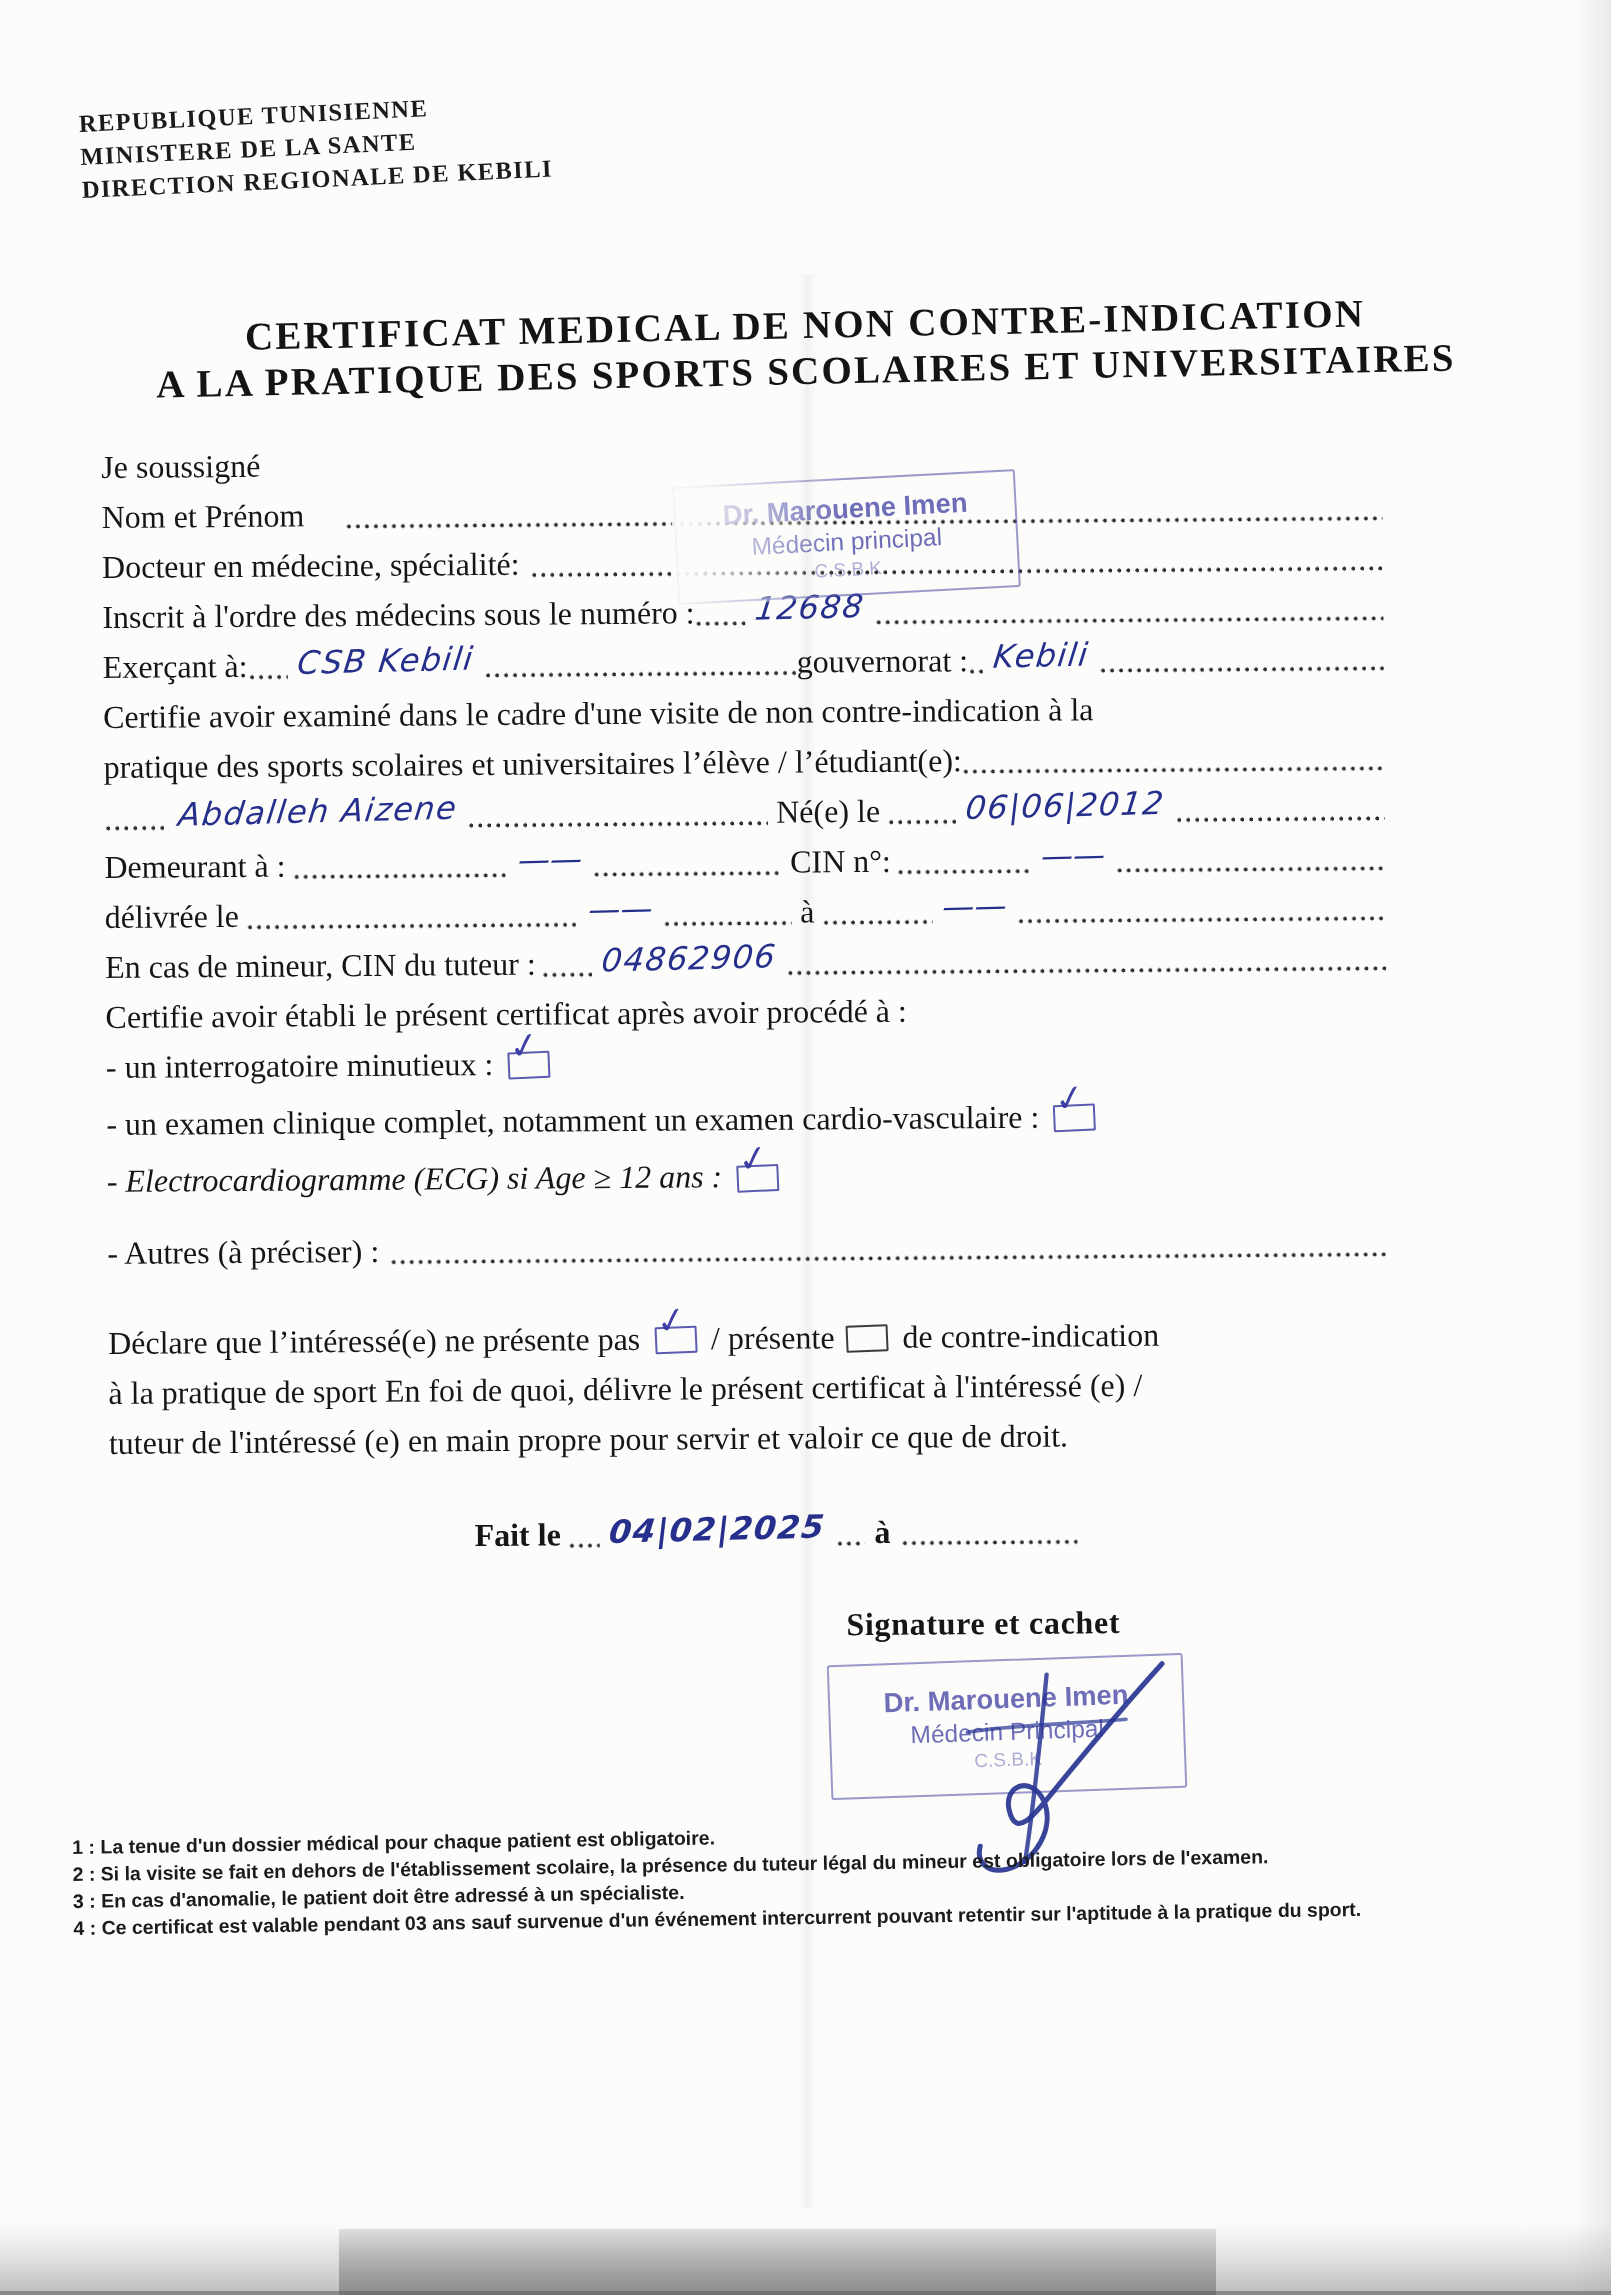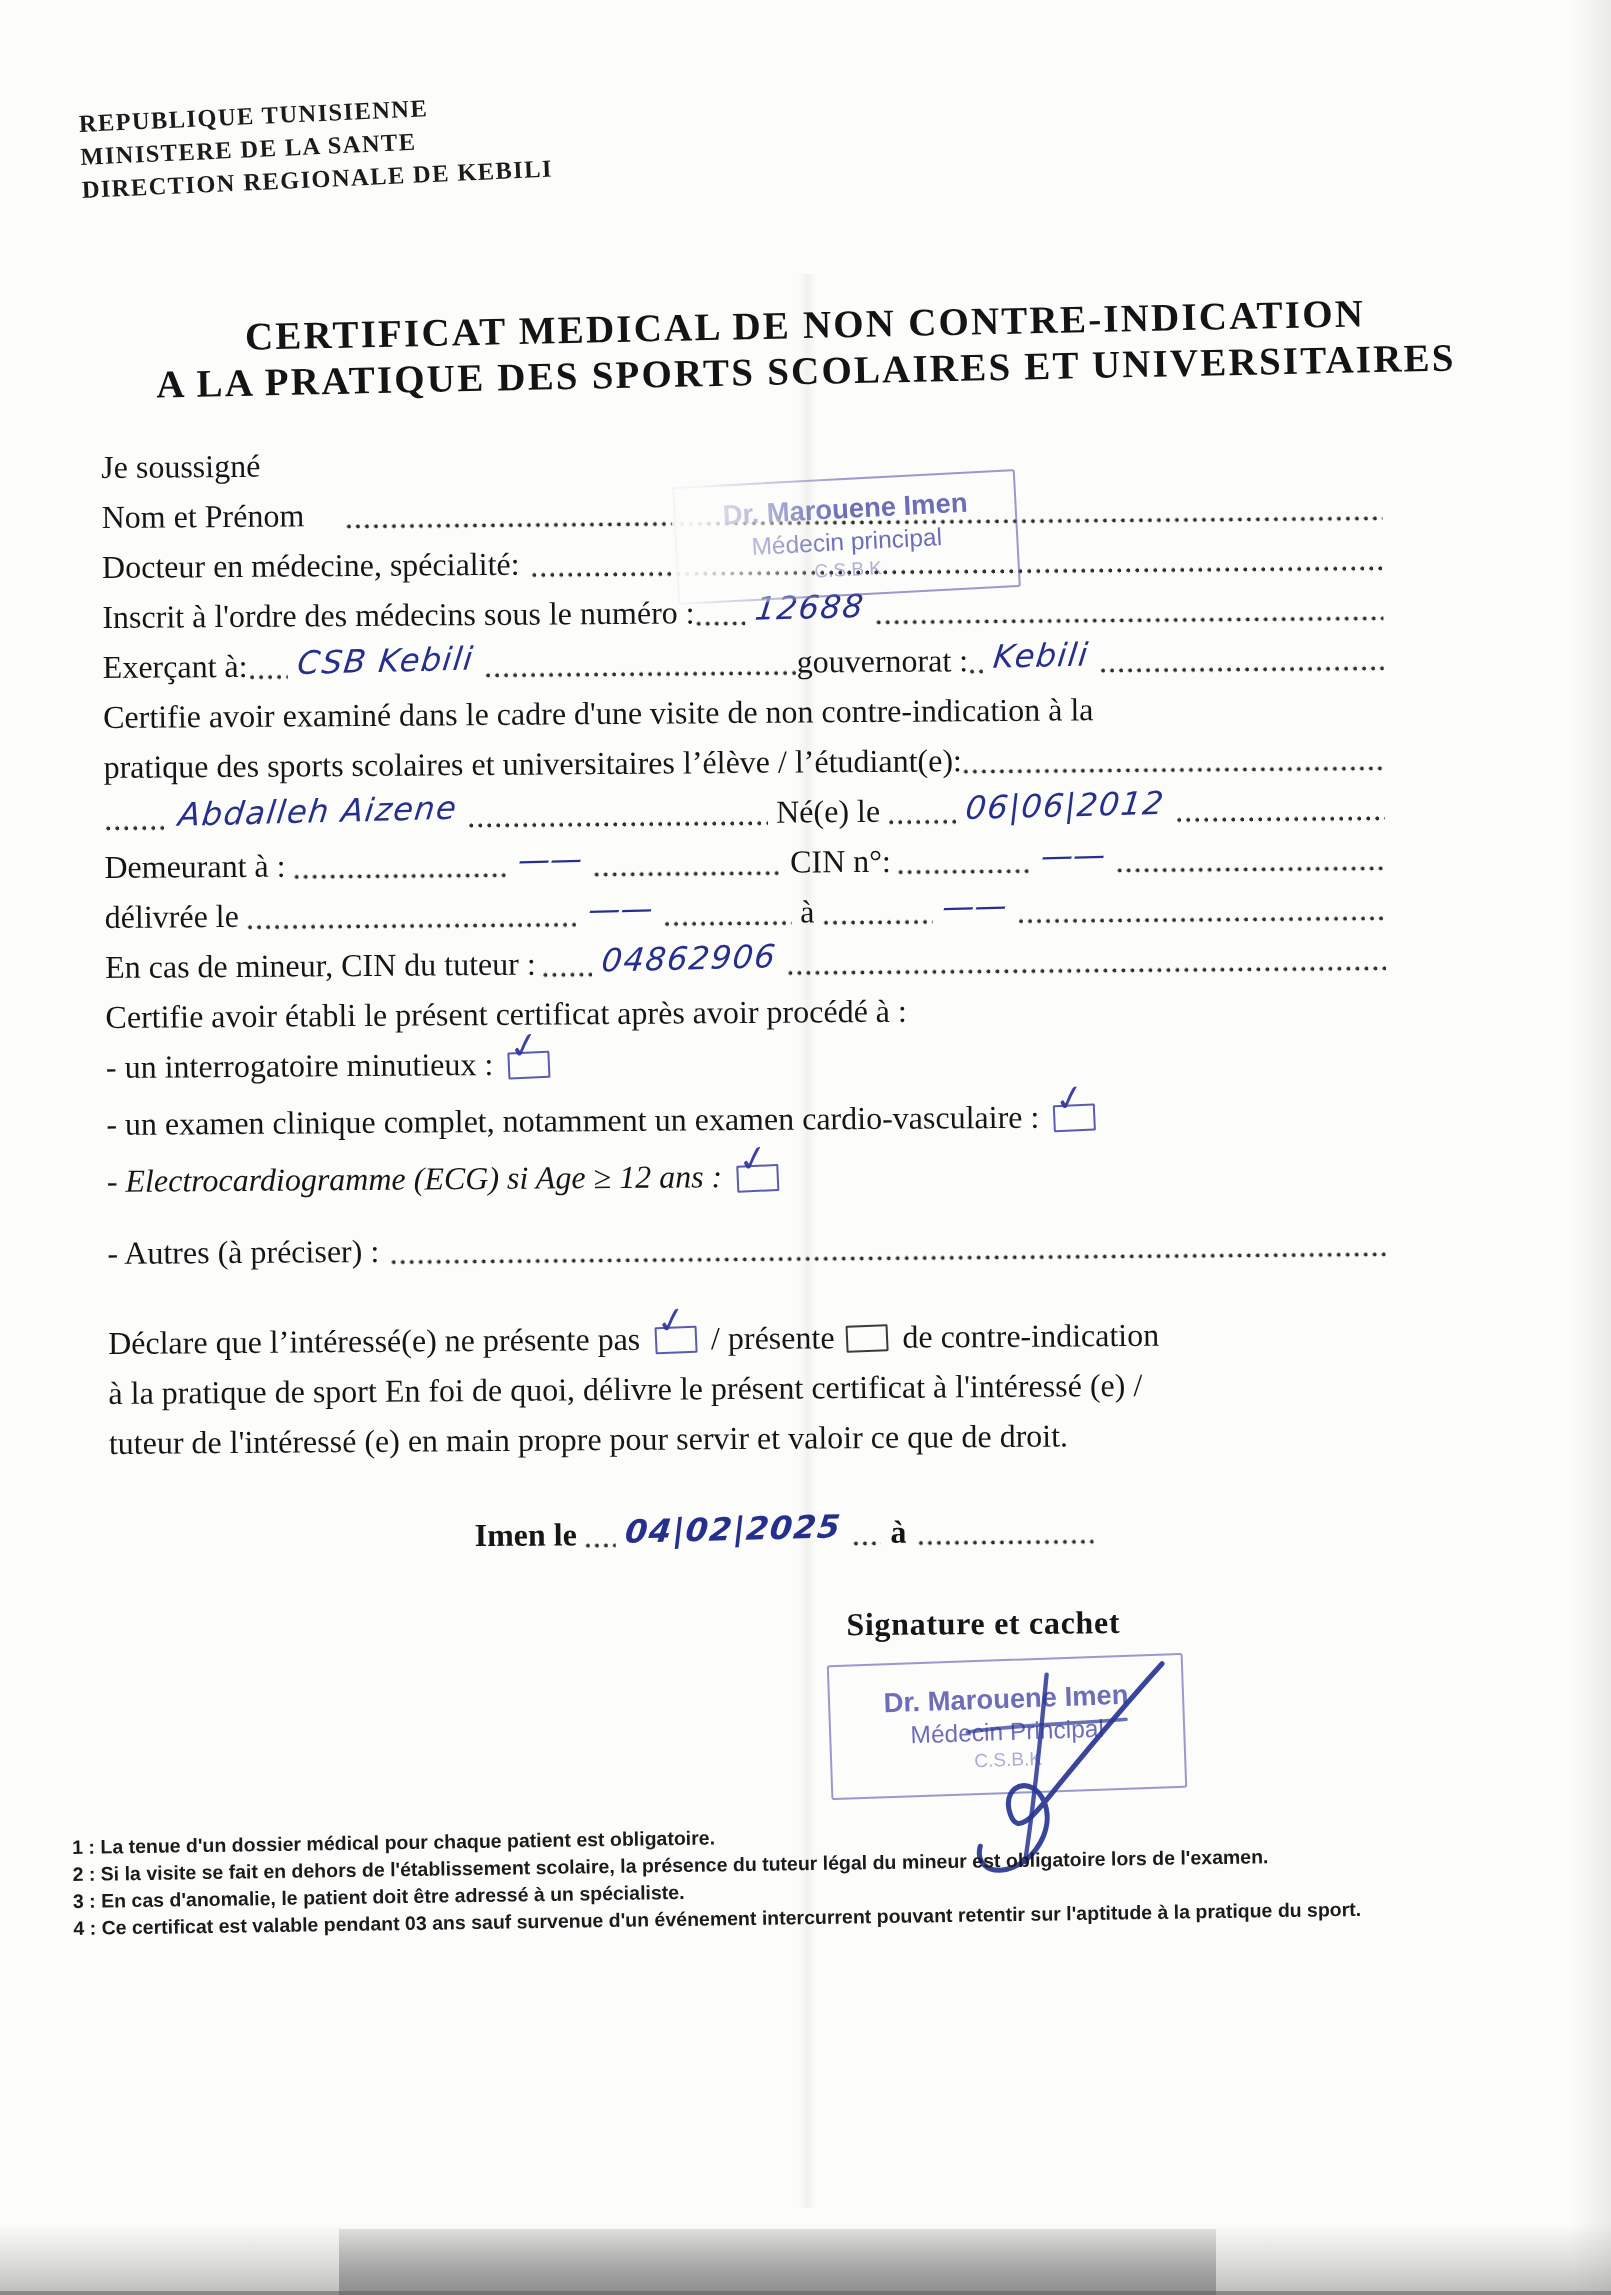--- a/index.html
+++ b/index.html
@@ -251,21 +251,21 @@
 
     <div class="line">
       <span class="lbl">à la pratique de sport En foi de quoi, délivre le présent certificat à l'intéressé (e) /</span>
     </div>
 
     <div class="line">
       <span class="lbl">tuteur de l'intéressé (e) en main propre pour servir et valoir ce que de droit.</span>
     </div>
 
     <div class="line fait-line">
-      <span class="lbl">Imen le</span>
+      <span class="lbl">Fait le</span>
       <span class="dots" style="flex:0 0 32px;margin-left:7.2px;"></span>
       <span class="hw">04|02|2025</span>
       <span class="dots" style="flex:0 0 29px;"></span>
       <span class="lbl" style="margin-left:10px;">à</span>
       <span class="dots" style="flex:0 0 177px;margin-left:10px;"></span>
     </div>
 
     <div class="line sig-heading">
       <span>Signature et cachet</span>
     </div>

